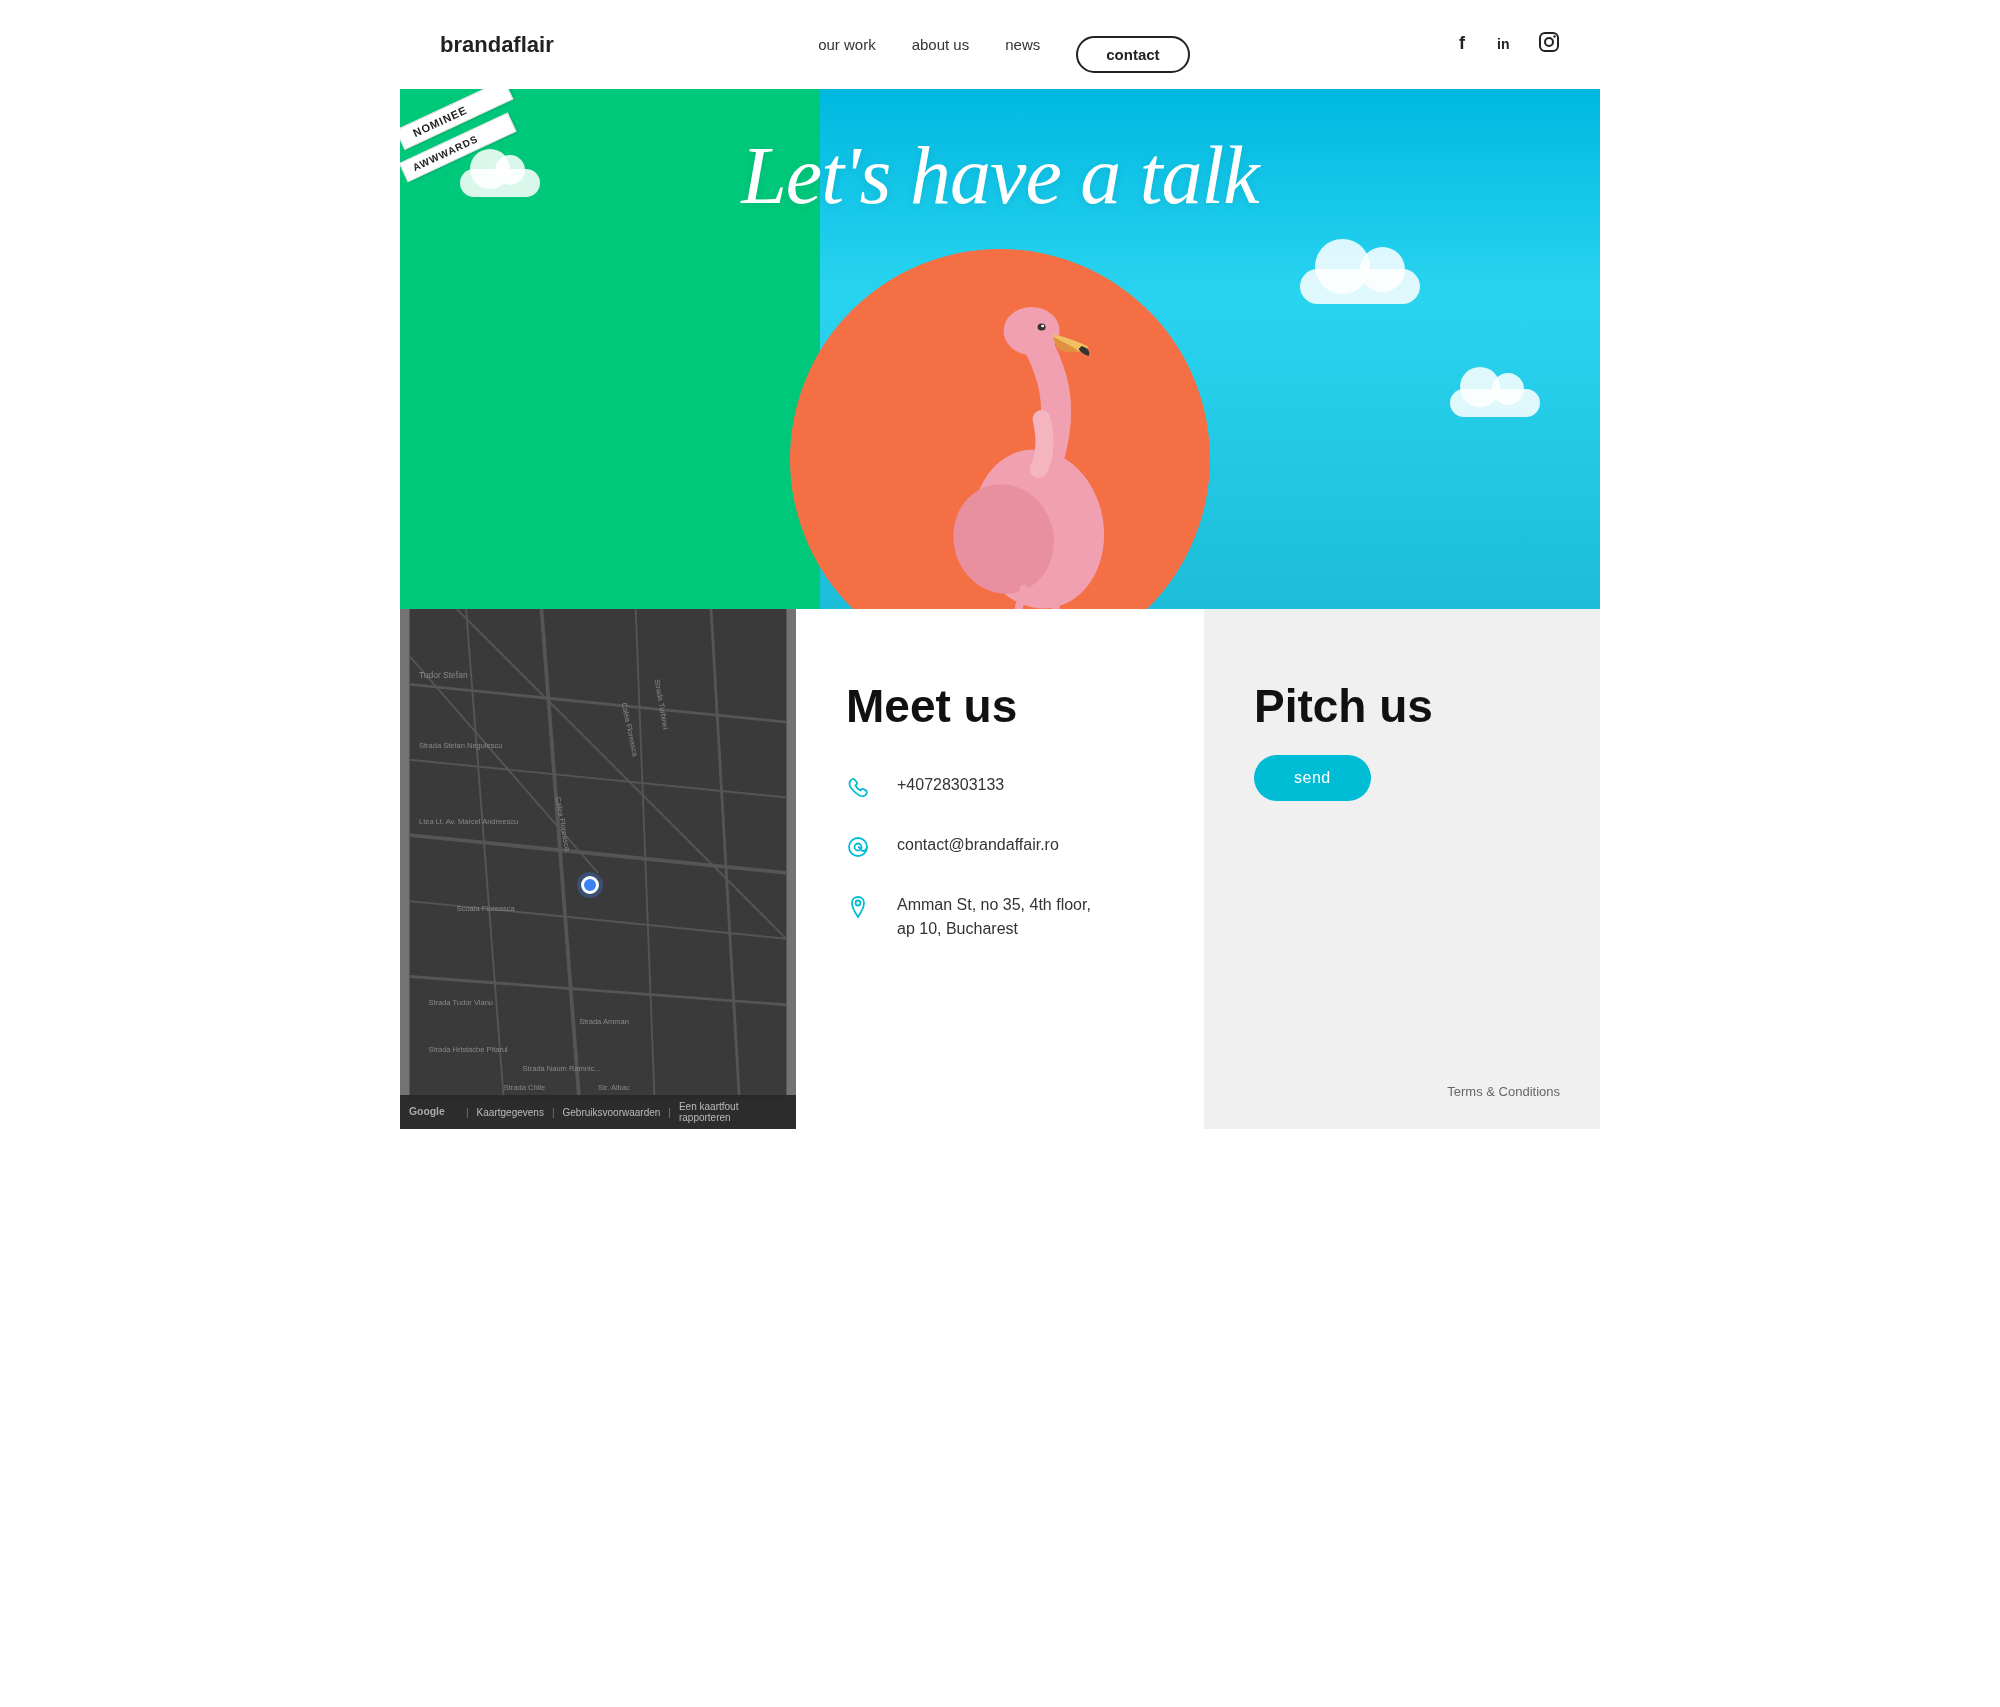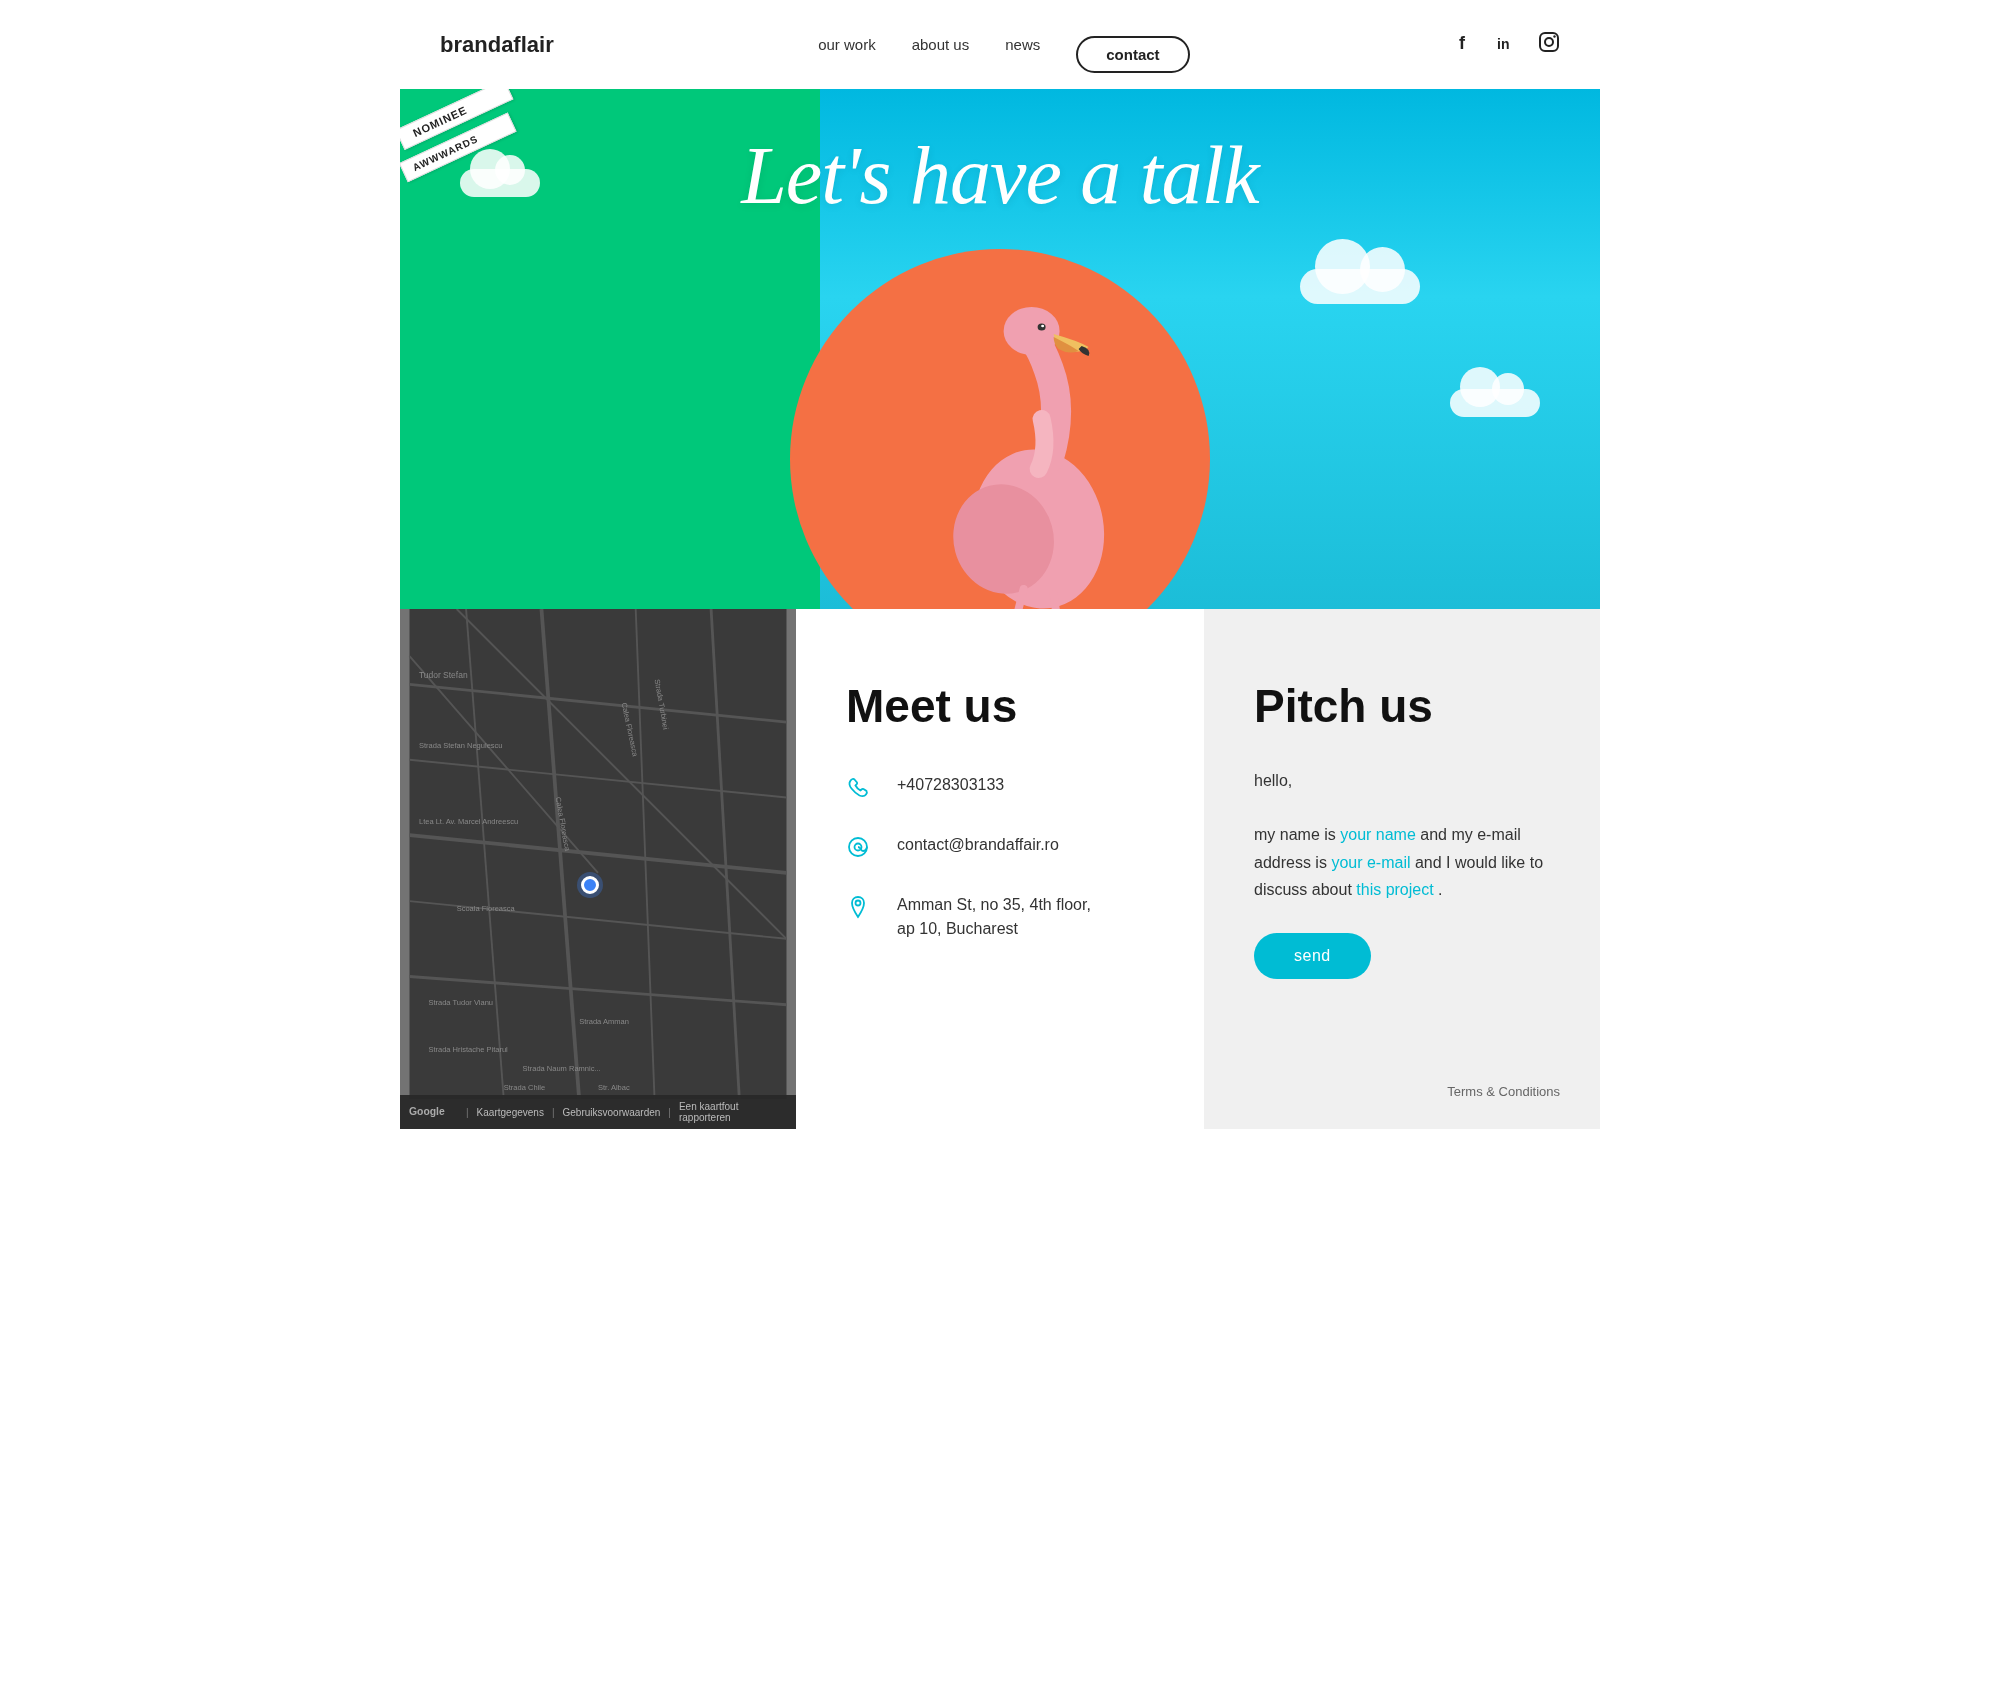--- a/index.html
+++ b/index.html
@@ -267,21 +267,21 @@
     .pitch-panel {
       width: 33%;
       background: #f0f0f0;
       padding: 70px 50px;
       position: relative;
     }
     .pitch-panel h2 {
       font-size: 46px;
       font-weight: 700;
       color: #111;
-      margin-bottom: 34px;
+      margin-bottom: 22px;
     }
     .pitch-text {
       font-size: 16px;
       color: #333;
       line-height: 1.7;
       margin-bottom: 30px;
     }
     .pitch-text .teal-link {
       color: #00bcd4;
       text-decoration: none;
@@ -497,24 +497,17 @@
       </div>
       <div class="contact-text">
         <span>Amman St, no 35, 4th floor,</span><br>
         <span>ap 10, Bucharest</span>
       </div>
     </div>
   </div>
 
   <div class="pitch-panel">
     <h2>Pitch us</h2>
-    <div class="pitch-text">
-      <p>hello,</p>
-      <br>
-      <p>
-        <span>my name is </span><a href="#" class="teal-link">your name</a><span> and my e-mail address is </span><a href="#" class="teal-link">your e-mail</a><span> and I would like to discuss about </span><a href="#" class="teal-link">this project</a><span> .</span>
-      </p>
-    </div>
     <button class="send-btn">send</button>
     <a href="#" class="terms-link">Terms &amp; Conditions</a>
   </div>
 
 </div>
 
 </body></html>

